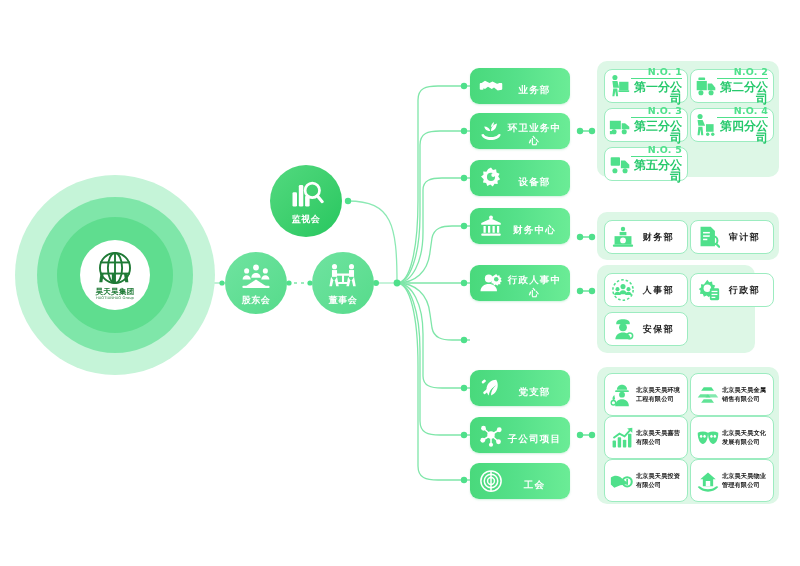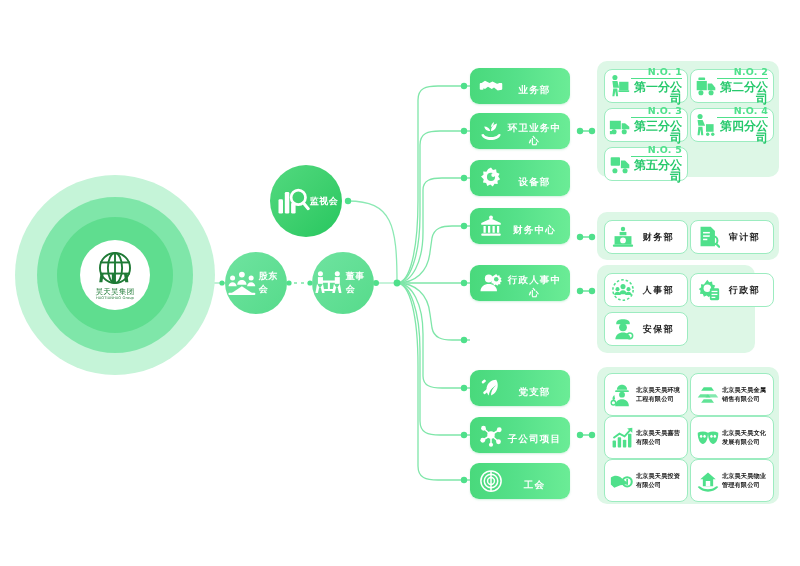--- a/index.html
+++ b/index.html
@@ -19,28 +19,29 @@
   .ring{position:absolute;border-radius:50%;}
   #ring-outer{left:15px;top:175px;width:200px;height:200px;background:#c5f4d8;}
   #ring-mid{left:37px;top:197px;width:156px;height:156px;background:#7fe6a9;}
   #ring-inner{left:57px;top:217px;width:116px;height:116px;background:#5fdd8f;}
   #logo-disc{
     position:absolute;left:80px;top:240px;width:70px;height:70px;border-radius:50%;
     background:#ffffff;display:flex;flex-direction:column;
     align-items:center;justify-content:center;
   }
   #logo-mark{width:38px;height:38px;margin-bottom:1px;}
-  #logo-cn{font-size:7.5px;font-weight:normal;color:#1f7a36;letter-spacing:.3px;line-height:1;}
+  #logo-cn{font-size:7.5px;font-weight:bold;color:#1f7a36;letter-spacing:.3px;line-height:1;}
   #logo-en{font-size:3.6px;color:#1f7a36;letter-spacing:.1px;line-height:1;margin-top:1px;}
 
   
   .circ-node{
     position:absolute;border-radius:50%;
-    display:flex;flex-direction:row;align-items:center;justify-content:center;
+    display:flex;flex-direction:column;align-items:center;justify-content:center;
     color:#ffffff;
+    text-align:center;
   }
   .circ-node .ico{width:34px;height:34px;margin-bottom:1px;}
   .circ-node .lbl{font-size:9px;font-weight:bold;letter-spacing:.5px;}
   #node-supervisor{
     left:270px;top:165px;width:72px;height:72px;
     background:linear-gradient(135deg,#52d97f 0%,#3fd06f 50%,#27c75f 100%);
   }
   #node-shareholder{
     left:225px;top:252px;width:62px;height:62px;
     background:linear-gradient(135deg,#6fe3a0 0%,#56db8b 100%);

